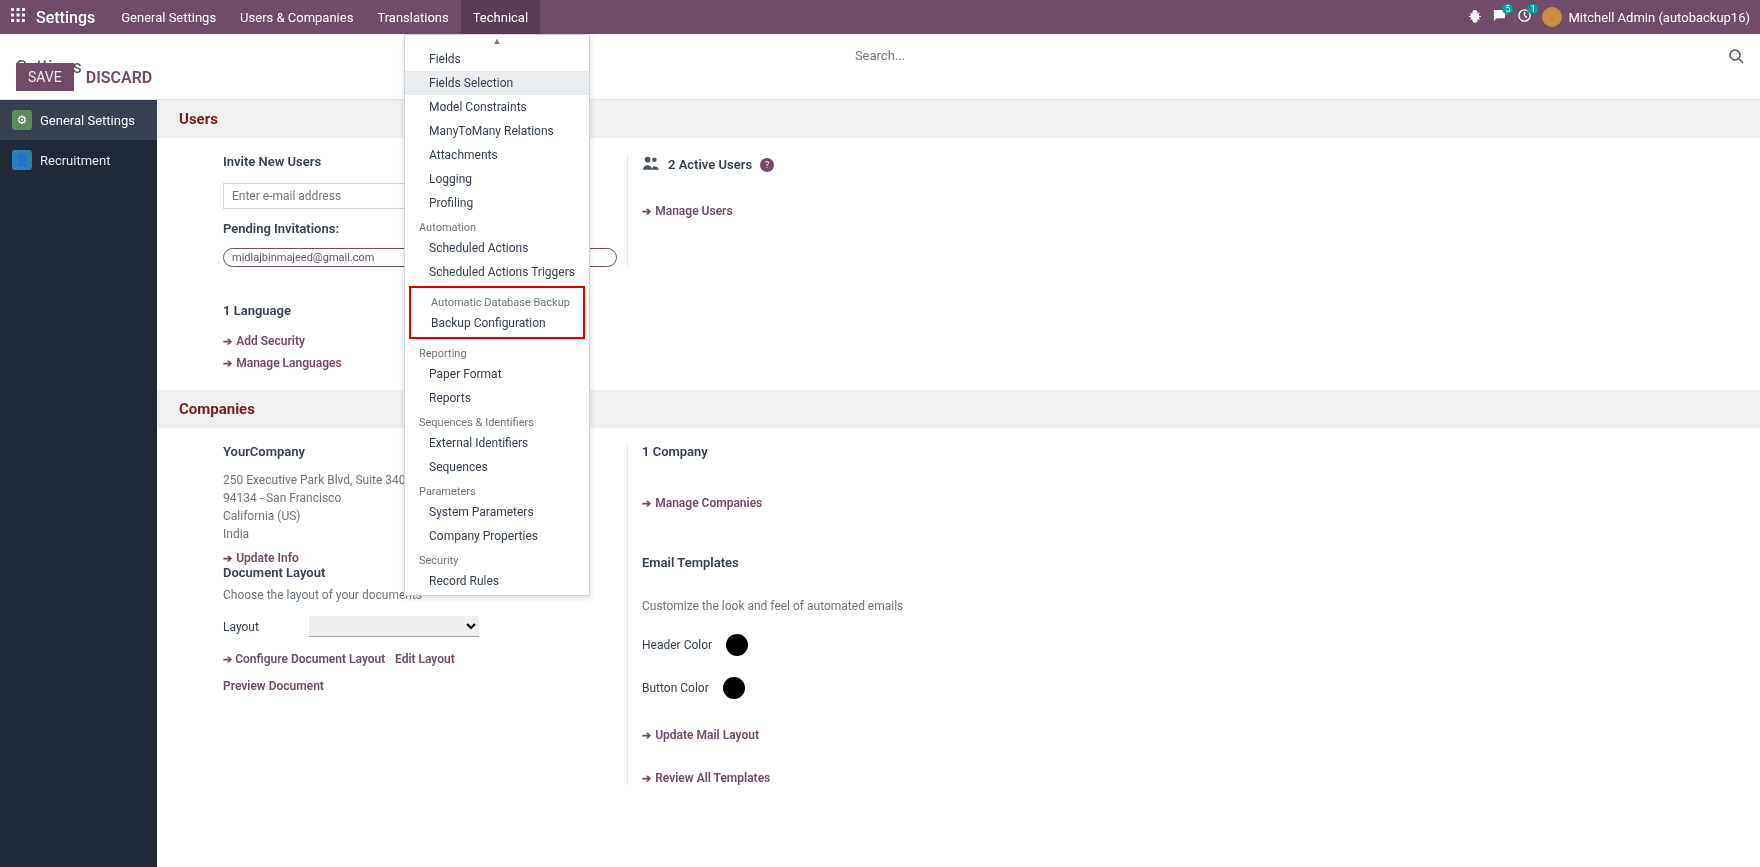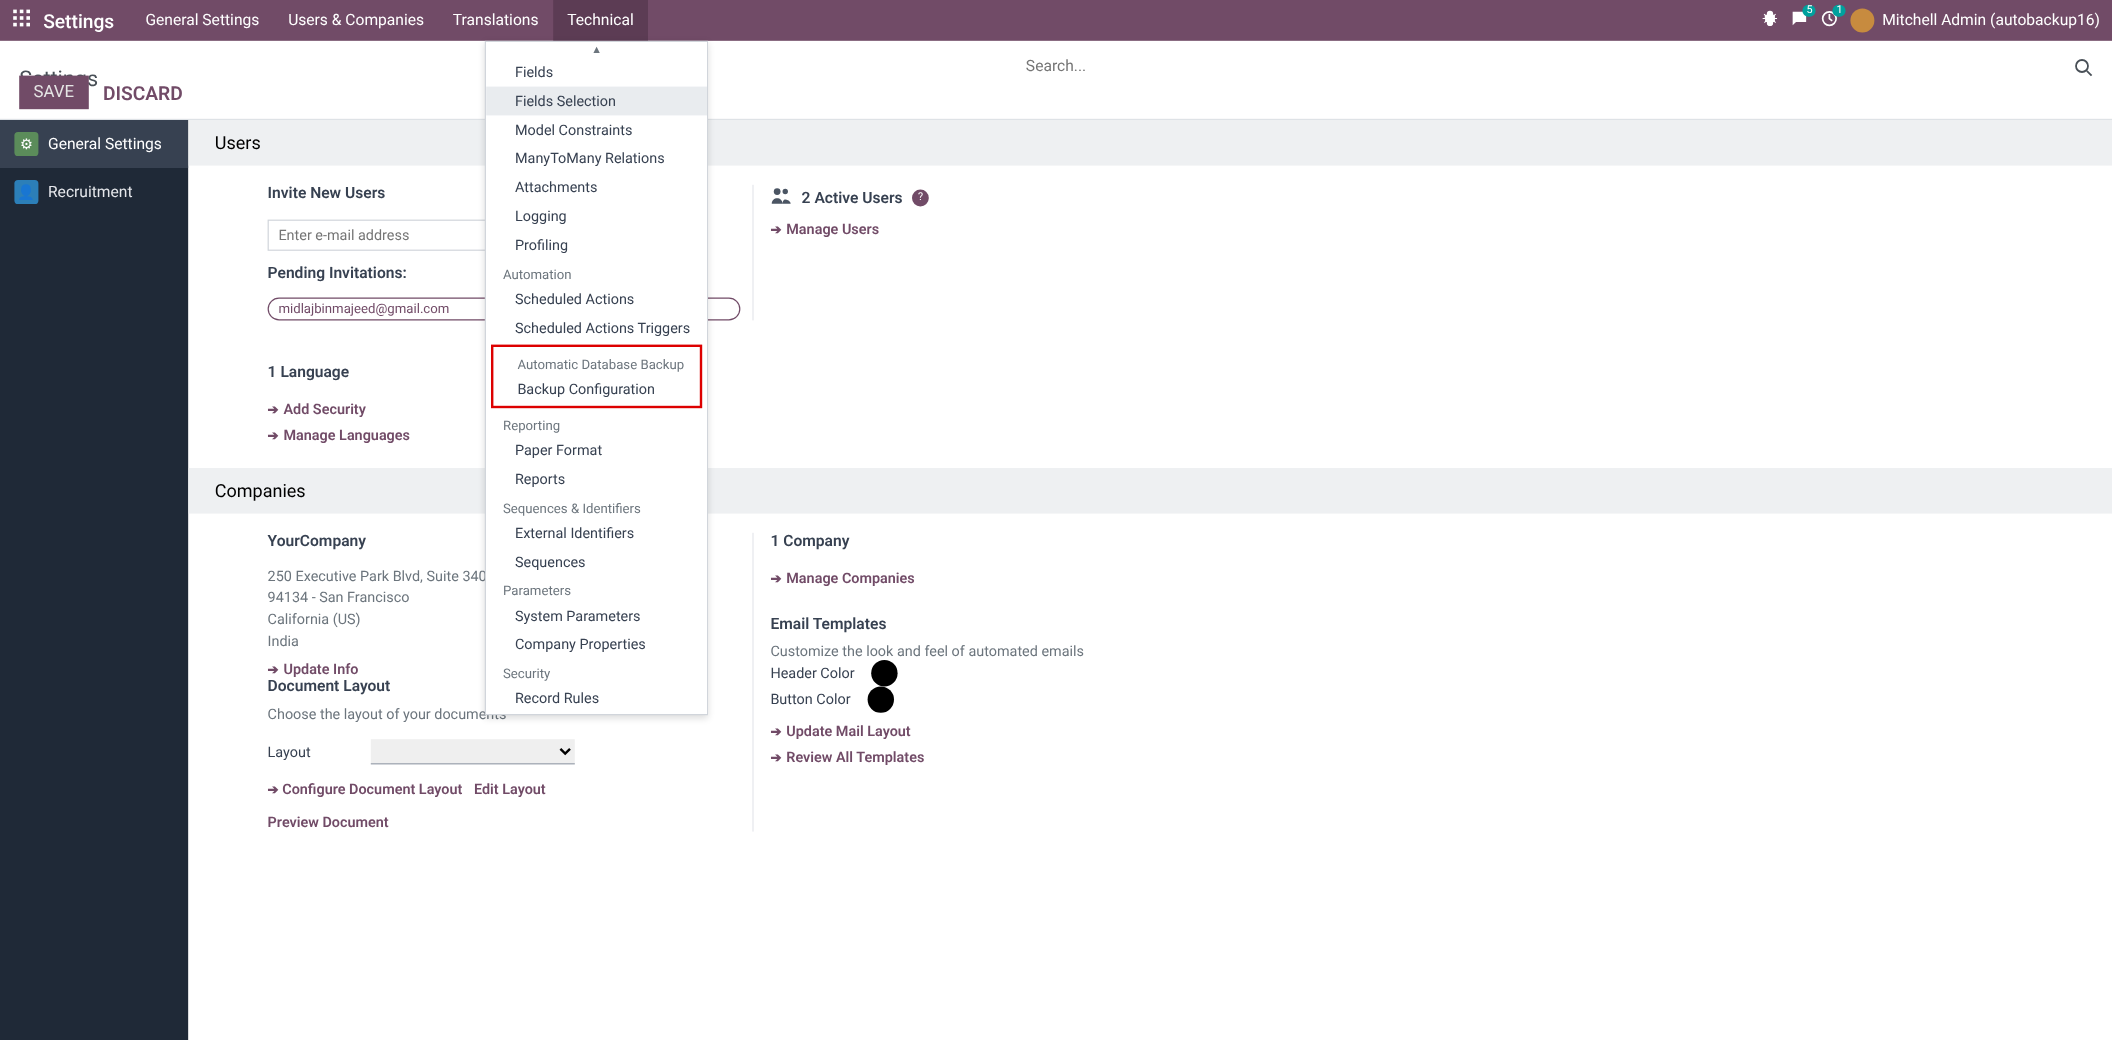--- a/index.html
+++ b/index.html
@@ -33,25 +33,25 @@
 .layout { display: flex; height: calc(867px - 34px - 66px); }
 .sidebar { width: 157px; background: #1f2937; color: #e5e7eb; }
 .sidebar .nav-item { display: flex; align-items: center; gap: 8px; padding: 10px 12px; cursor: pointer; font-size: 13px; }
 .sidebar .nav-item.active { background: #374151; color: #fff; }
 .sidebar .nav-icon { width: 20px; height: 20px; display: inline-flex; align-items: center; justify-content: center; border-radius: 3px; font-size: 12px; }
 .nav-icon.general { background: #5b8c5a; }
 .nav-icon.recruit { background: #2c7fb8; }
 
 
 .main { flex: 1; background: #fff; overflow-y: auto; position: relative; }
-.section-header { background: #eef0f2; padding: 10px 22px; font-size: 15px; font-weight: 400; color: #000000; }
+.section-header { background: #eef0f2; padding: 10px 22px; font-size: 15px; font-weight: 700; color: #7f1d1d; }
 .section-body { display: flex; padding: 16px 0 20px 0; }
 .col { display: flex; flex-direction: column; }
 .col-left { width: 460px; padding-left: 66px; }
-.col-right { padding-left: 10px; border-left: 1px solid #e5e7eb; margin-left: 10px; padding-left: 14px; }
+.col-right { padding-left: 10px; border-left: 1px solid #e5e7eb; margin-left: 10px; padding-left: 14px; gap: 21px; }
 .label-strong { font-weight: 600; color: #374151; margin-bottom: 8px; }
 .muted { color: #6c757d; font-size: 12px; }
 .invite-input { border: 1px solid #d1d5db; padding: 5px 8px; width: 280px; font-size: 12px; color: #9ca3af; margin-top: 6px; margin-bottom: 12px; }
 .pill { display: inline-block; border: 1px solid #714b67; color: #714b67; border-radius: 12px; padding: 2px 8px; font-size: 11px; margin-top: 4px; }
 .link { color: #714b67; font-weight: 600; font-size: 12px; cursor: pointer; margin-top: 8px; display: inline-flex; align-items: center; gap: 4px; }
 .link-plain { color: #714b67; font-weight: 600; font-size: 12px; cursor: pointer; }
 .arrow { font-size: 11px; }
 .row-users { display: flex; align-items: center; gap: 8px; }
 .help-icon { width: 14px; height: 14px; border-radius: 50%; background: #714b67; color: #fff; display: inline-flex; align-items: center; justify-content: center; font-size: 9px; }
 .company-addr { color: #6c757d; font-size: 12px; line-height: 1.5; margin-top: 4px; }

